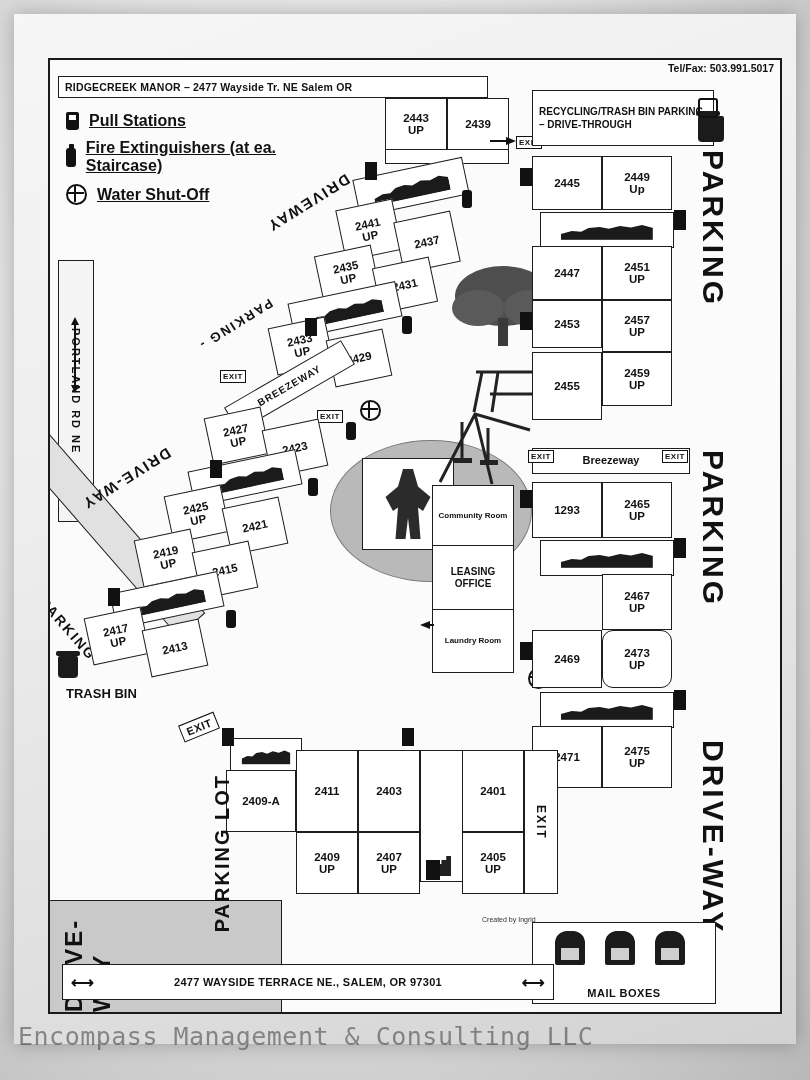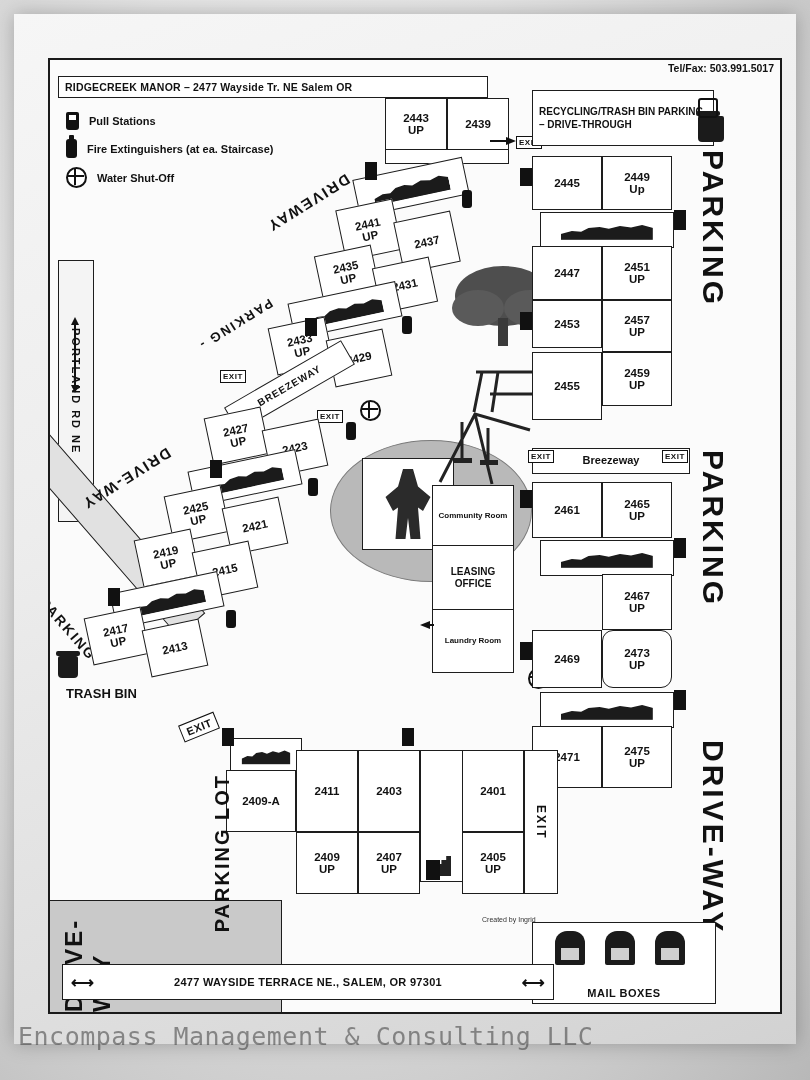--- a/index.html
+++ b/index.html
@@ -74,21 +74,21 @@
   }
   #hdr-phone {
     position: absolute;
     right: 6px; top: 2px;
     font-size: 10.5px; font-weight: 700;
   }
 
   
   #legend { position: absolute; left: 16px; top: 52px; width: 260px; }
   .lg-row { display: flex; align-items: center; margin-bottom: 9px; }
-  .lg-label { font-size: 11px; font-weight: 700; margin-left: 10px; }
+  .lg-label { font-size: 16px; font-weight: 700; margin-left: 10px; text-decoration: underline; }
   .ico-pull {
     width: 13px; height: 18px; background: #111;
     border-radius: 2px 2px 3px 3px; position: relative;
   }
   .ico-pull:after{content:"";position:absolute;left:3px;top:3px;width:7px;height:5px;background:#fff;}
   .ico-ext {
     width: 11px; height: 19px; background: #111; border-radius: 3px;
     position: relative;
   }
   .ico-ext:before{content:"";position:absolute;left:3px;top:-4px;width:5px;height:5px;background:#111;border-radius:1px;}
@@ -517,21 +517,21 @@
             <span>UP</span>
           </div>
         </div>
 
       <div class="blk nb" style="left:482px;top:388px;width:158px;height:26px;border:1.5px solid #1d1d1d;background:#fff;font-size:11px;">Breezeway</div>
       <div class="exit" style="left:478px;top:390px;">EXIT</div>
       <div class="exit" style="left:612px;top:390px;">EXIT</div>
 
       <div class="blk unit" style="left:482px;top:422px;width:70px;height:56px;">
           <div>
-            <span>2461</span>
+            <span>1293</span>
           </div>
         </div>
       <div class="blk unit" style="left:552px;top:422px;width:70px;height:56px;">
           <div>
             <span>2465</span>
             <span>UP</span>
           </div>
         </div>
       <div class="photo" style="left:490px;top:480px;width:132px;height:34px;">
           <div class="sil"></div>

